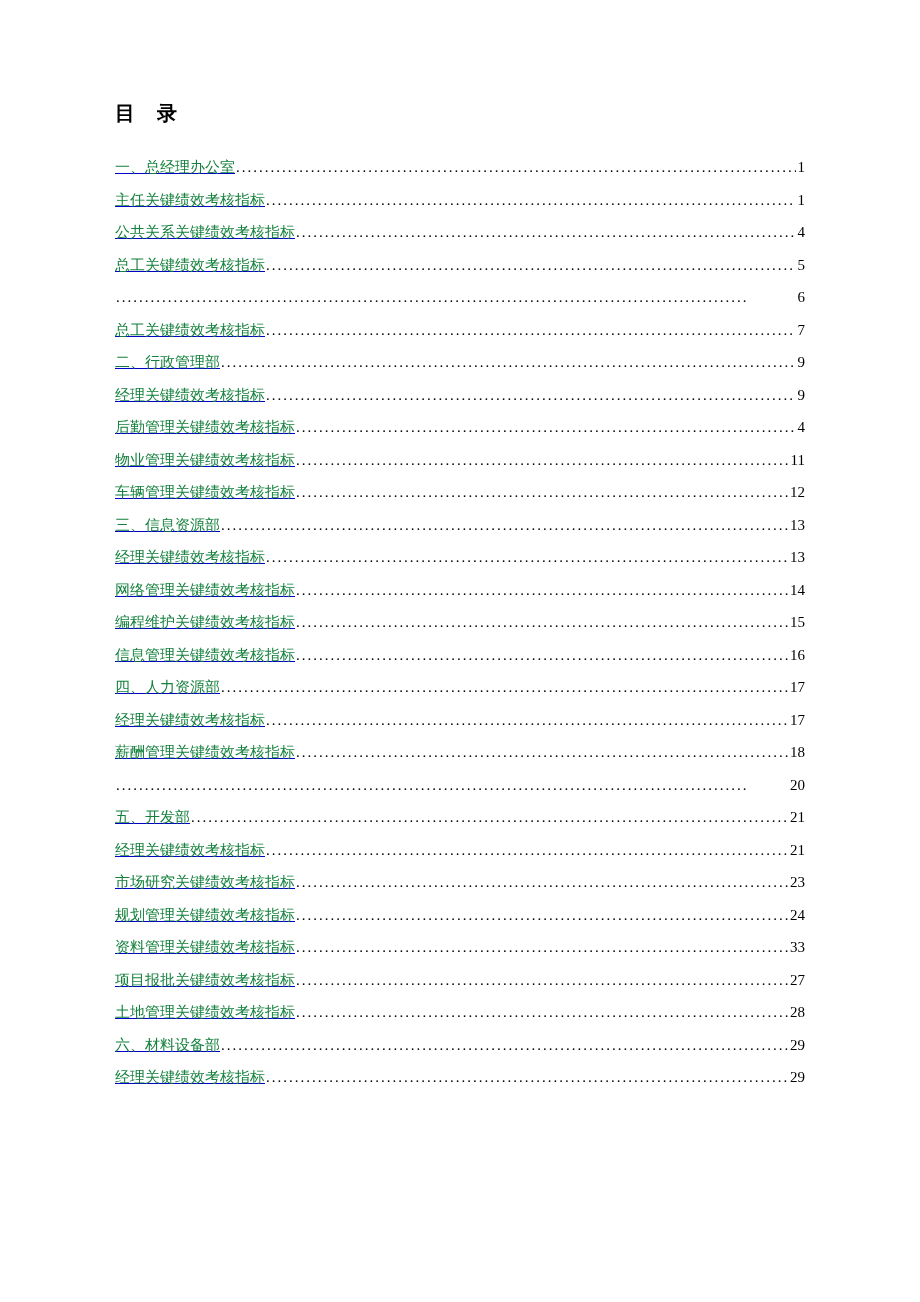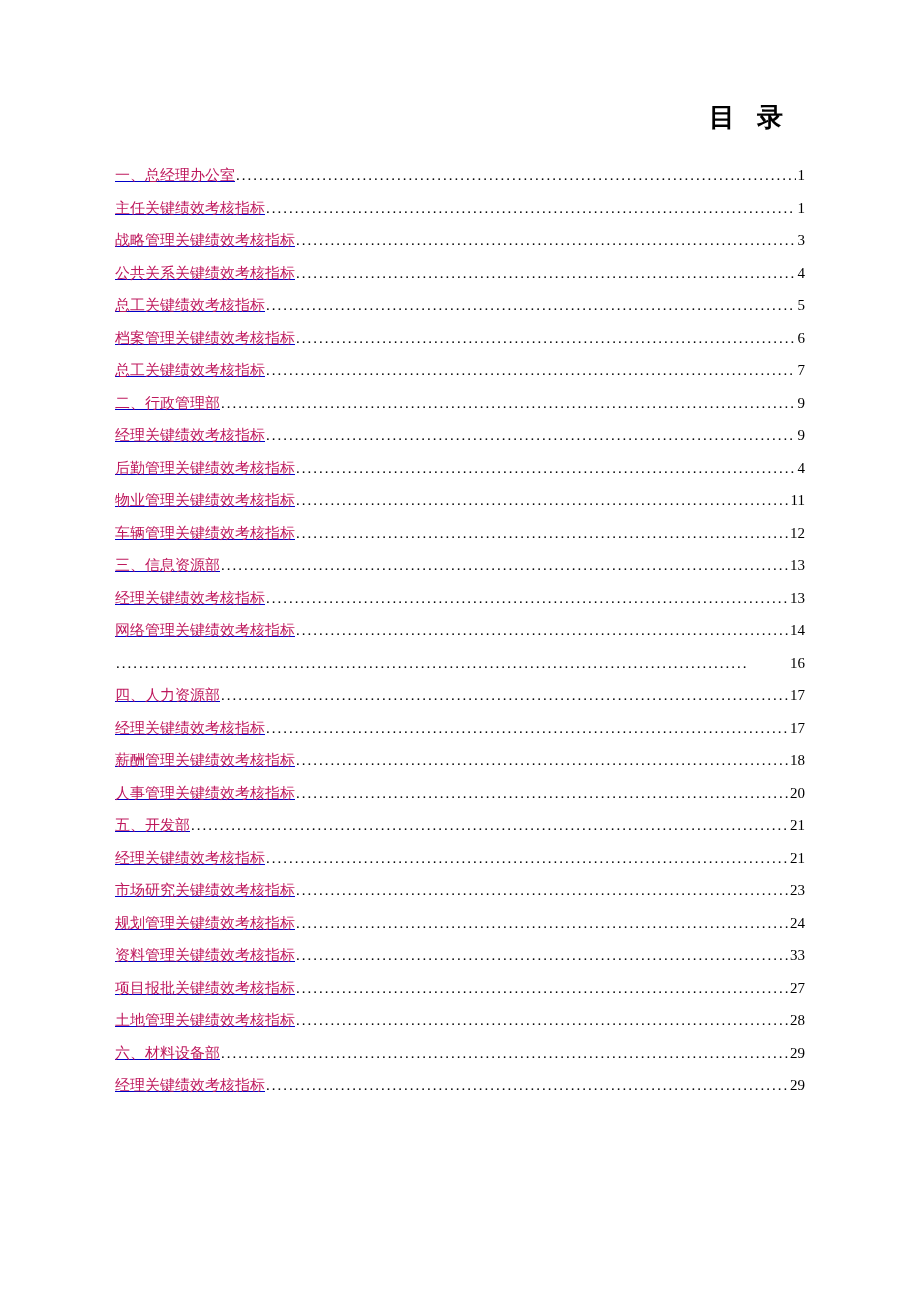--- a/index.html
+++ b/index.html
@@ -4,39 +4,39 @@
   <style>
     * { margin: 0; padding: 0; box-sizing: border-box; }
     body {
       width: 920px;
       height: 1302px;
       background: #fff;
       font-family: "SimSun", "宋体", serif;
       padding: 100px 115px 80px 115px;
     }
     .title {
-      text-align: right;
-      font-size: 26px;
+      text-align: left;
+      font-size: 20px;
       font-weight: bold;
       margin-bottom: 24px;
       letter-spacing: 22px;
       color: #000;
     }
     .toc-list {
       width: 100%;
     }
     .toc-entry {
       display: flex;
       align-items: baseline;
       line-height: 32.5px;
       font-size: 15px;
       white-space: nowrap;
     }
     .toc-link {
-      color: #be185d;
+      color: #15803d;
       text-decoration: underline;
       text-decoration-color: #0000c8;
       flex-shrink: 0;
     }
     .toc-dots {
       flex: 1;
       overflow: hidden;
       color: #000;
       letter-spacing: 2px;
       padding-left: 1px;
@@ -61,36 +61,30 @@
       <a class="toc-link" href="#">一、总经理办公室</a>
       <span class="toc-dots"></span>
       <span class="toc-page">1</span>
     </div>
     <div class="toc-entry">
       <a class="toc-link" href="#">主任关键绩效考核指标</a>
       <span class="toc-dots"></span>
       <span class="toc-page">1</span>
     </div>
     <div class="toc-entry">
-      <a class="toc-link" href="#">战略管理关键绩效考核指标</a>
-      <span class="toc-dots"></span>
-      <span class="toc-page">3</span>
-    </div>
-    <div class="toc-entry">
       <a class="toc-link" href="#">公共关系关键绩效考核指标</a>
       <span class="toc-dots"></span>
       <span class="toc-page">4</span>
     </div>
     <div class="toc-entry">
       <a class="toc-link" href="#">总工关键绩效考核指标</a>
       <span class="toc-dots"></span>
       <span class="toc-page">5</span>
     </div>
     <div class="toc-entry">
-      <a class="toc-link" href="#">档案管理关键绩效考核指标</a>
       <span class="toc-dots"></span>
       <span class="toc-page">6</span>
     </div>
     <div class="toc-entry">
       <a class="toc-link" href="#">总工关键绩效考核指标</a>
       <span class="toc-dots"></span>
       <span class="toc-page">7</span>
     </div>
     <div class="toc-entry">
       <a class="toc-link" href="#">二、行政管理部</a>
@@ -126,40 +120,45 @@
       <a class="toc-link" href="#">经理关键绩效考核指标</a>
       <span class="toc-dots"></span>
       <span class="toc-page">13</span>
     </div>
     <div class="toc-entry">
       <a class="toc-link" href="#">网络管理关键绩效考核指标</a>
       <span class="toc-dots"></span>
       <span class="toc-page">14</span>
     </div>
     <div class="toc-entry">
+      <a class="toc-link" href="#">编程维护关键绩效考核指标</a>
+      <span class="toc-dots"></span>
+      <span class="toc-page">15</span>
+    </div>
+    <div class="toc-entry">
+      <a class="toc-link" href="#">信息管理关键绩效考核指标</a>
       <span class="toc-dots"></span>
       <span class="toc-page">16</span>
     </div>
     <div class="toc-entry">
       <a class="toc-link" href="#">四、人力资源部</a>
       <span class="toc-dots"></span>
       <span class="toc-page">17</span>
     </div>
     <div class="toc-entry">
       <a class="toc-link" href="#">经理关键绩效考核指标</a>
       <span class="toc-dots"></span>
       <span class="toc-page">17</span>
     </div>
     <div class="toc-entry">
       <a class="toc-link" href="#">薪酬管理关键绩效考核指标</a>
       <span class="toc-dots"></span>
       <span class="toc-page">18</span>
     </div>
     <div class="toc-entry">
-      <a class="toc-link" href="#">人事管理关键绩效考核指标</a>
       <span class="toc-dots"></span>
       <span class="toc-page">20</span>
     </div>
     <div class="toc-entry">
       <a class="toc-link" href="#">五、开发部</a>
       <span class="toc-dots"></span>
       <span class="toc-page">21</span>
     </div>
     <div class="toc-entry">
       <a class="toc-link" href="#">经理关键绩效考核指标</a>

